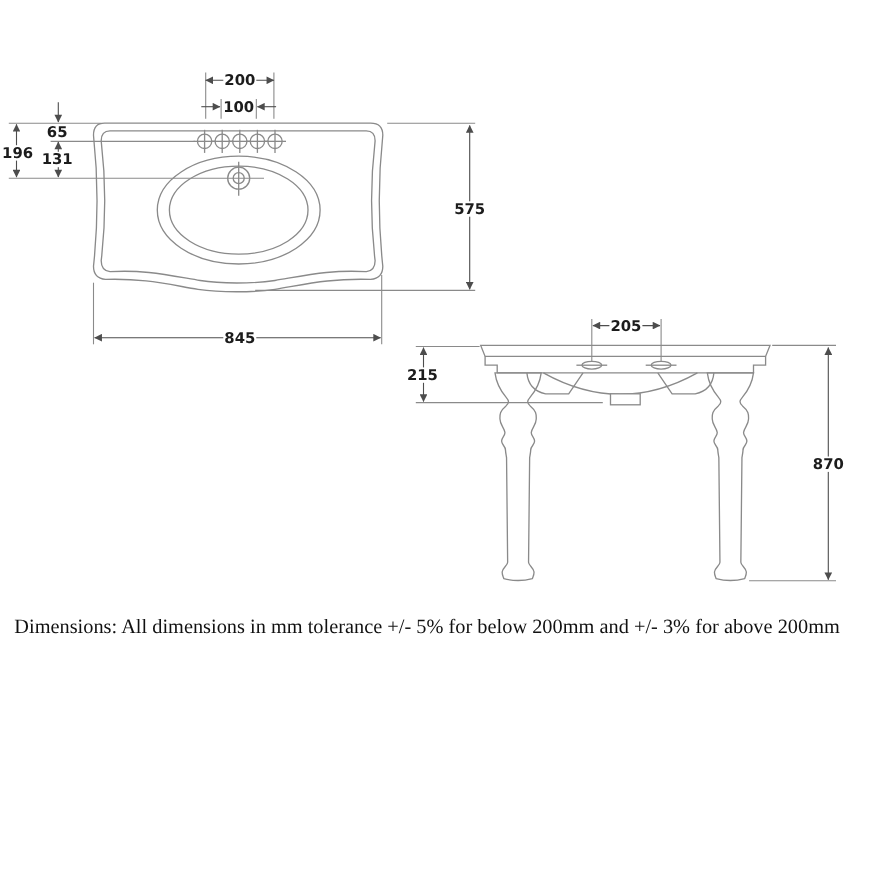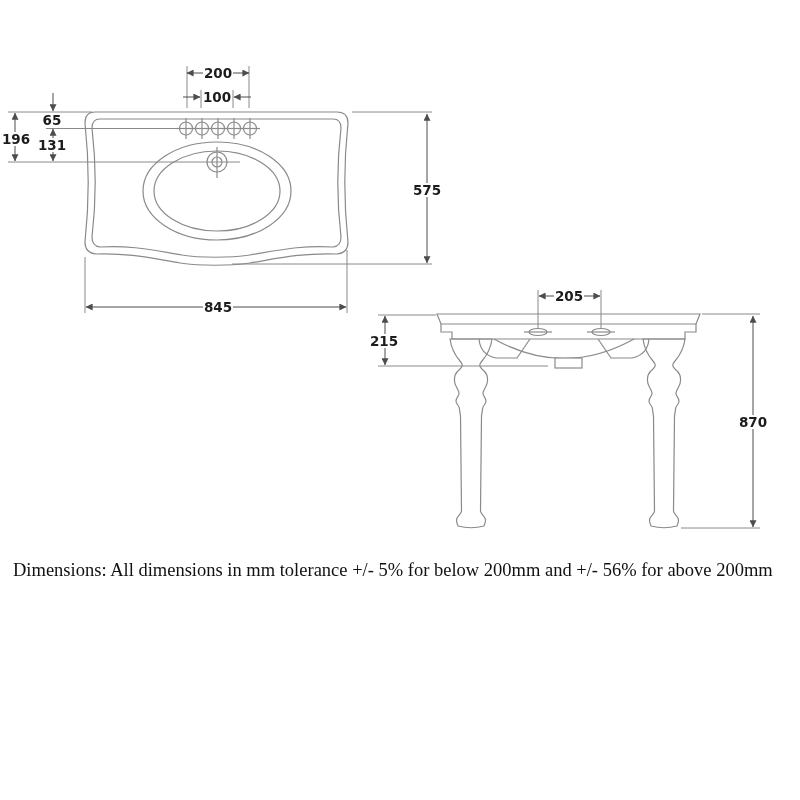--- a/index.html
+++ b/index.html
@@ -146,13 +146,13 @@
     <text class="dim" x="569" y="300.5" text-anchor="middle">205</text>
 
     <rect x="369" y="334" width="30" height="14" fill="#ffffff"></rect>
     <text class="dim" x="384" y="345.5" text-anchor="middle">215</text>
 
     <rect x="738" y="415" width="30" height="14" fill="#ffffff"></rect>
     <text class="dim" x="753" y="426.5" text-anchor="middle">870</text>
   </g>
 </svg>
 
-<div class="note">Dimensions: All dimensions in mm tolerance +/- 5% for below 200mm and +/- 56% for above 200mm</div>
+<div class="note">Dimensions: All dimensions in mm tolerance +/- 5% for below 200mm and +/- 3% for above 200mm</div>
 
 </body></html>

